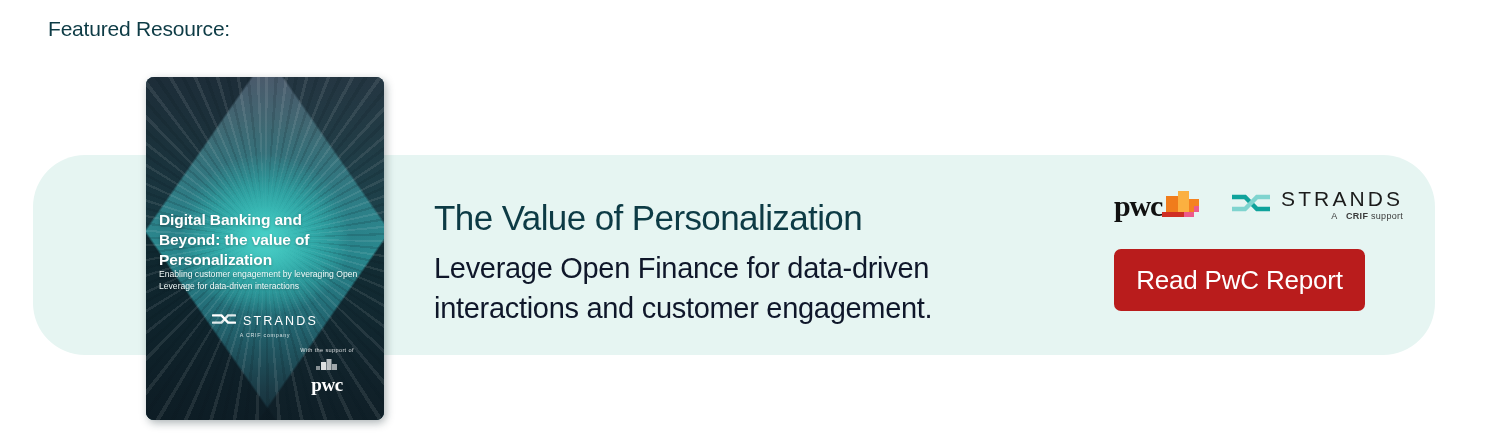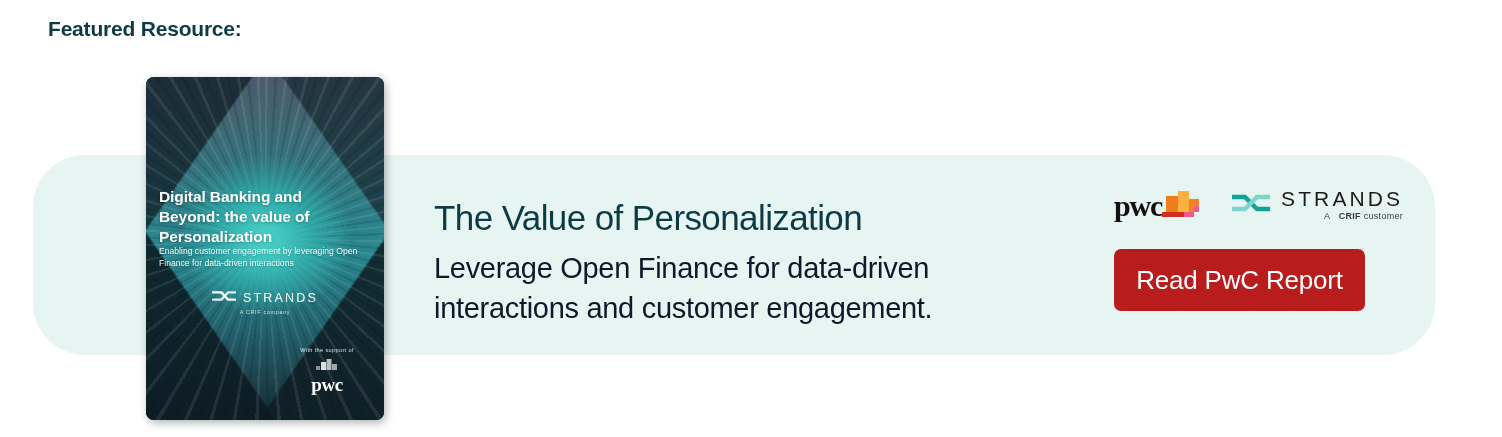--- a/index.html
+++ b/index.html
@@ -14,21 +14,21 @@
     position: relative;
     overflow: hidden;
   }
 
   
   .featured-heading {
     position: absolute;
     left: 48px;
     top: 17px;
     font-size: 21px;
-    font-weight: bold;
+    font-weight: normal;
     color: #0d3b45;
     letter-spacing: -0.2px;
     white-space: nowrap;
   }
 
   
   .promo-panel {
     position: absolute;
     left: 33px;
     top: 155px;
@@ -87,20 +87,21 @@
   }
   .cover-haze {
     position: absolute;
     inset: 0;
     background: radial-gradient(ellipse 46% 26% at 50% 49%, rgba(86,216,206,0.55) 0%, rgba(70,200,194,0.22) 45%, rgba(0,0,0,0) 78%);
   }
   .cover-content {
     position: absolute;
     inset: 0;
     padding: 0 13px;
+    margin-top: 23px;
   }
   .cover-title {
     position: absolute;
     left: 13px;
     top: 110px;
     width: 190px;
     font-size: 15.5px;
     font-weight: bold;
     line-height: 1.28;
     color: #ffffff;
@@ -274,21 +275,21 @@
 <div class="promo-panel"></div>
 
 <div class="book-cover">
   <div class="cover-photo"></div>
   <div class="cover-rays"></div>
   <div class="cover-haze"></div>
 
   <div class="cover-content">
     <div class="cover-title">Digital Banking and Beyond: the value of Personalization</div>
 
-    <div class="cover-subtitle">Enabling customer engagement by leveraging Open Finance for data-driven interactions</div>
+    <div class="cover-subtitle">Enabling customer engagement by leveraging Open Leverage for data-driven interactions</div>
 
     <div class="cover-strands">
       <div class="cover-strands-row">
         <span>
           <svg width="24" height="13" viewBox="0 0 24 13" aria-hidden="true">
             <path d="M1 2.4 L9.5 2.4 L16 9.6 L23 9.6" stroke="#ffffff" stroke-width="2.4" fill="none" stroke-linecap="round"></path>
             <path d="M1 9.6 L9.5 9.6 L16 2.4 L23 2.4" stroke="#ffffff" stroke-width="2.4" fill="none" stroke-linecap="round" opacity="0.85"></path>
           </svg>
         </span>
         <span class="cover-strands-word">STRANDS</span>
@@ -336,19 +337,19 @@
       <svg width="42" height="22" viewBox="0 0 42 22" aria-hidden="true">
         <path d="M2 5 L15 5 L27 17 L40 17" stroke="#10a39c" stroke-width="4.4" fill="none" stroke-linecap="butt"></path>
         <path d="M2 17 L15 17 L27 5 L40 5" stroke="#7fd4cf" stroke-width="4.4" fill="none" stroke-linecap="butt"></path>
       </svg>
     </span>
     <span class="strands-text">
       <span class="strands-word">STRANDS</span>
       <span class="strands-sub">
         <span>A</span>
         <span class="crif">CRIF</span>
-        <span>customer</span>
+        <span>support</span>
       </span>
     </span>
   </div>
 </div>
 
 <button class="cta-button">Read PwC Report</button>
 
 </body></html>

